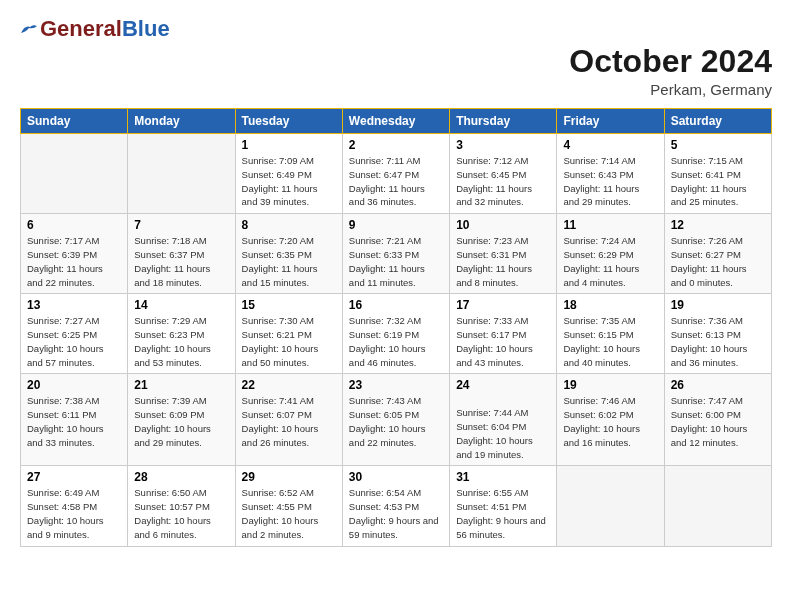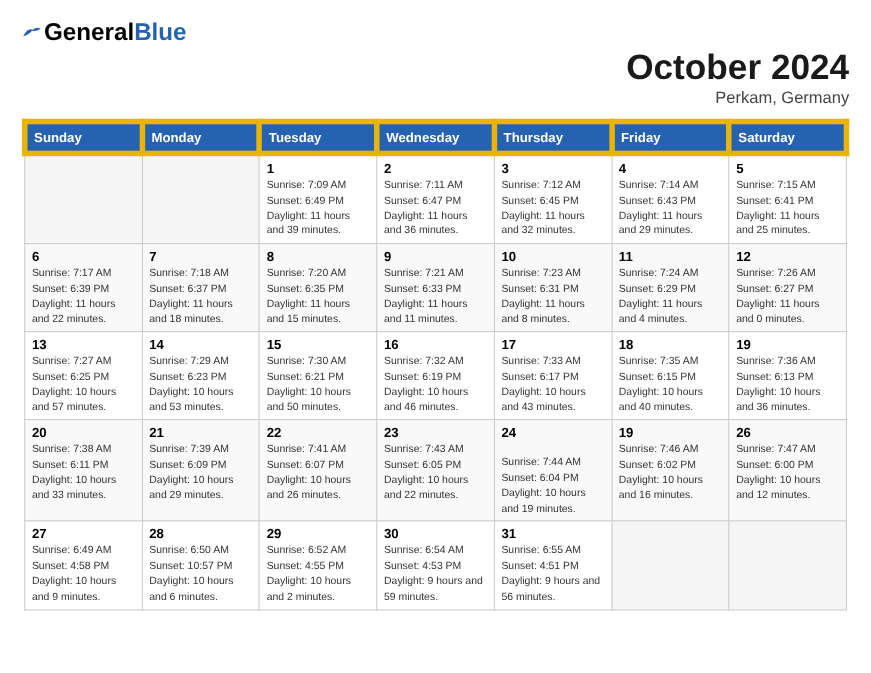--- a/index.html
+++ b/index.html
@@ -54,21 +54,21 @@
       border-collapse: collapse;
       font-size: 10.5px;
     }
     thead tr th {
       background-color: #2563b0;
       color: #fff;
       text-align: left;
       padding: 5px 6px;
       font-size: 12px;
       font-weight: bold;
-      border: 5px solid #eab308;
+      border: 1px solid #eab308;
     }
     tbody tr td {
       border: 1px solid #ccc;
       padding: 4px 6px;
       vertical-align: top;
       min-height: 70px;
       width: calc(100% / 7);
       background: #fff;
     }
     tbody tr:nth-child(even) td {
@@ -96,21 +96,21 @@
 <body>
 
 <div class="page">
   <div class="header">
     <div class="logo">
       <div class="logo-row">
         <svg class="logo-bird" viewBox="0 0 36 28" fill="none" xmlns="http://www.w3.org/2000/svg">
           <path d="M2 20 Q10 4 20 8 Q26 2 34 6 Q28 12 18 10 Q12 18 2 20Z" fill="#2563b0"></path>
         </svg>
         <span style="font-size:22px;font-weight:bold;color:#1a1a2e;">
-          <span style="color:#000000;">General</span><span style="color:#2563b0;">Blue</span>
+          <span style="color:#7f1d1d;">General</span><span style="color:#2563b0;">Blue</span>
         </span>
       </div>
     </div>
     <div class="title-block">
       <div class="month-title">October 2024</div>
       <div class="subtitle">Perkam, Germany</div>
     </div>
   </div>
 
   <table>

